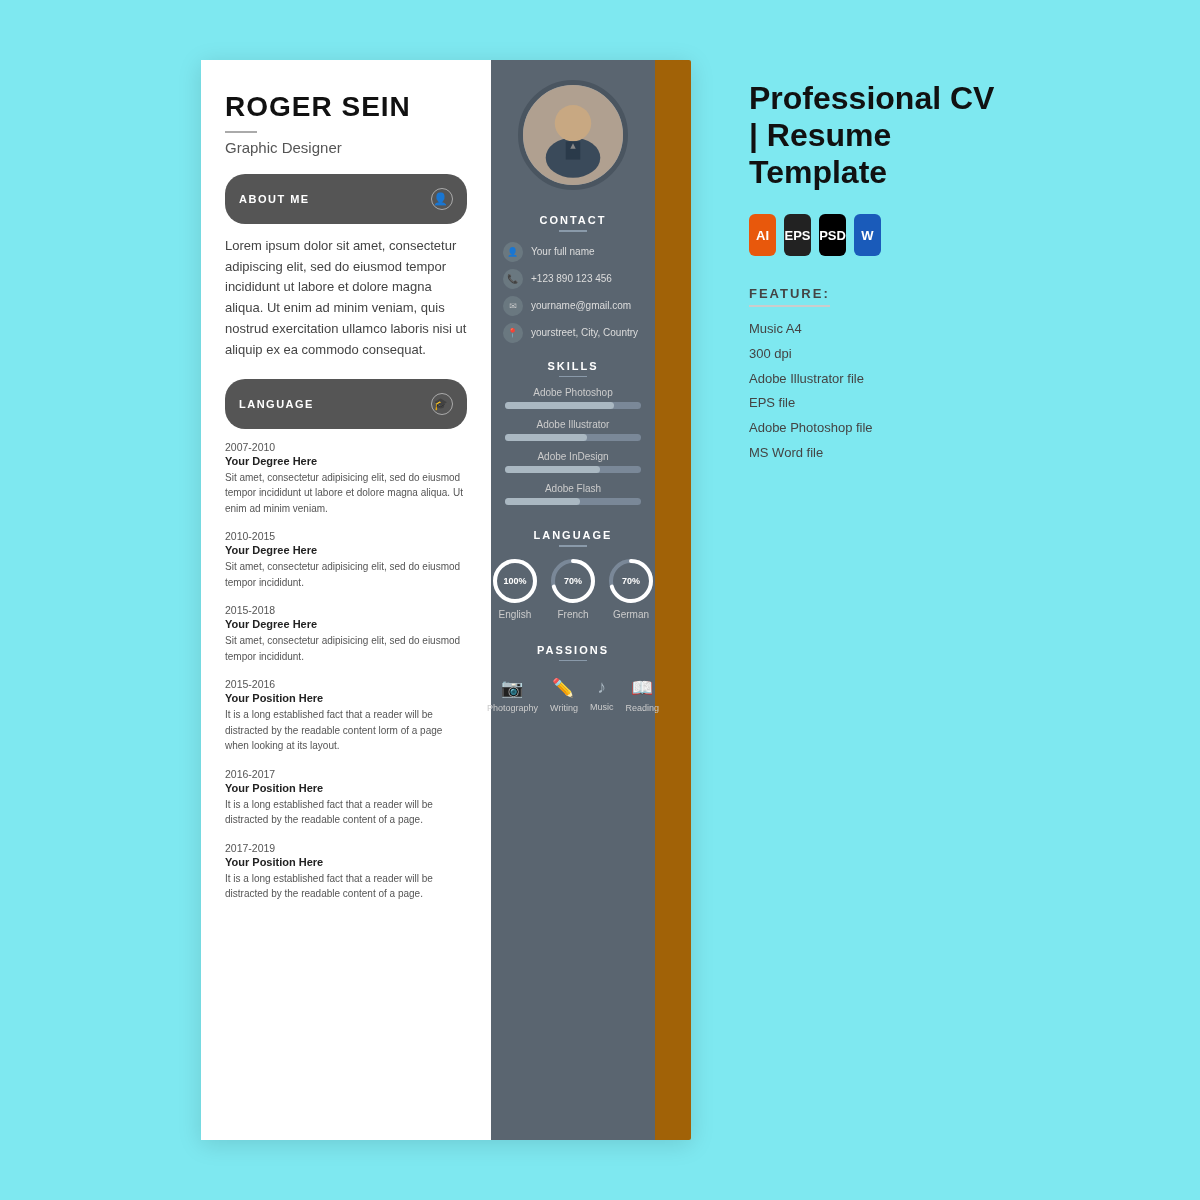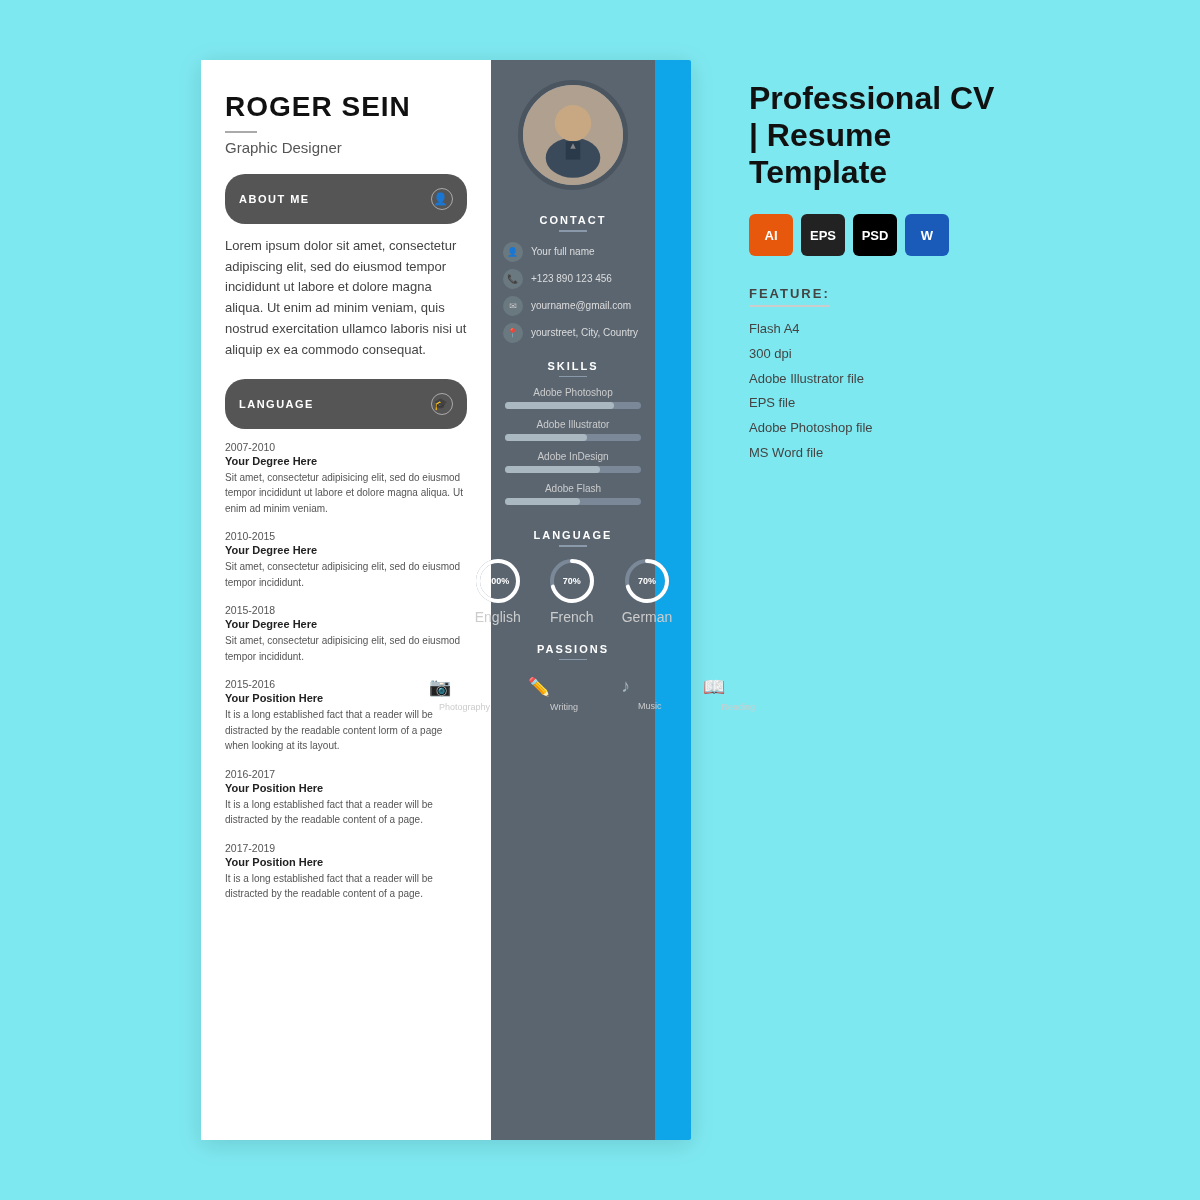--- a/index.html
+++ b/index.html
@@ -16,21 +16,21 @@
     .page-wrapper {
       display: flex;
       align-items: flex-start;
       gap: 48px;
       padding: 40px;
     }
     
     .cv-card {
       width: 490px;
       min-height: 1080px;
-      background: #0ea5e9;
+      background: #a16207;
       display: flex;
       flex-direction: row;
       box-shadow: 0 4px 24px rgba(0,0,0,0.13);
       border-radius: 2px;
     }
     
     .cv-left {
       width: 290px;
       background: #fff;
       padding: 32px 24px 24px 24px;
@@ -200,22 +200,22 @@
       background: #aab8c2;
       border-radius: 4px;
     }
     .language-section {
       width: 100%;
       padding: 0 8px;
     }
     .lang-circles {
       display: flex;
       justify-content: center;
-      gap: 26px;
-      margin-bottom: 8px;
+      gap: 10px;
+      margin-bottom: 14px;
     }
     .lang-item {
       display: flex;
       flex-direction: column;
       align-items: center;
       gap: 4px;
     }
     .lang-circle {
       position: relative;
       width: 48px;
@@ -240,21 +240,21 @@
     .lang-percent {
       position: absolute;
       top: 50%;
       left: 50%;
       transform: translate(-50%, -50%);
       font-size: 9px;
       color: #fff;
       font-weight: 700;
     }
     .lang-name {
-      font-size: 14px;
+      font-size: 10px;
       color: #ccc;
       text-align: center;
     }
     .passions-section {
       width: 100%;
       padding: 0 8px;
     }
     .passion-icons {
       display: flex;
       justify-content: center;
@@ -268,41 +268,40 @@
       gap: 4px;
     }
     .passion-icon {
       font-size: 18px;
       color: #aab8c2;
     }
     .passion-label {
       font-size: 9px;
       color: #ccc;
       text-align: right;
-      margin-left: 48px;
     }
     
     .info-panel {
       width: 260px;
       padding: 20px 0 0 10px;
     }
     .info-title {
       font-size: 32px;
       font-weight: 900;
       color: #111;
       line-height: 1.15;
       margin-bottom: 24px;
     }
     .format-badges {
       display: flex;
       gap: 8px;
       margin-bottom: 28px;
     }
     .badge {
-      width: 44px;
+      width: 27px;
       height: 42px;
       border-radius: 6px;
       display: flex;
       align-items: center;
       justify-content: center;
       font-size: 13px;
       font-weight: 900;
       color: #fff;
     }
     .badge-ai { background: #e8580c; }
@@ -532,21 +531,21 @@
       </div>
       <div class="badge badge-psd">
         <span>PSD</span>
       </div>
       <div class="badge badge-w">
         <span>W</span>
       </div>
     </div>
     <div class="feature-label">FEATURE:</div>
     <ul class="feature-list">
-      <li>Flash A4</li>
+      <li>Music A4</li>
       <li>300 dpi</li>
       <li>Adobe Illustrator file</li>
       <li>EPS file</li>
       <li>Adobe Photoshop file</li>
       <li>MS Word file</li>
     </ul>
   </div>
 </div>
 
 </body></html>

